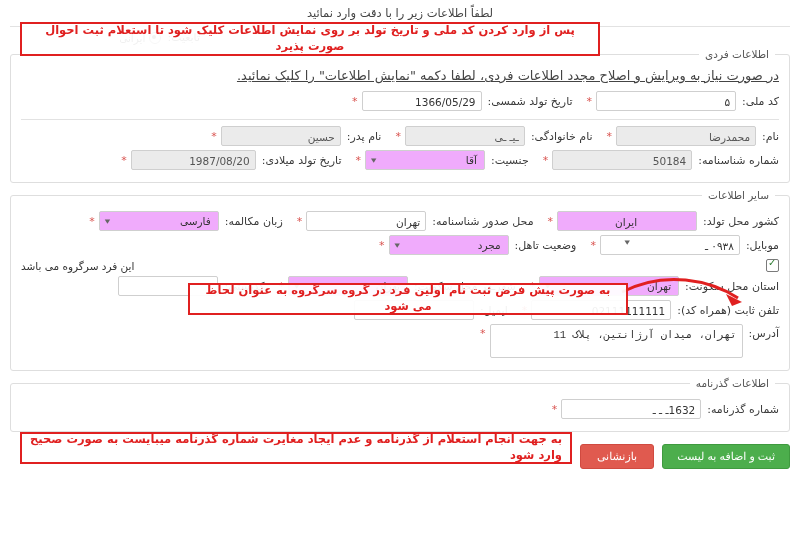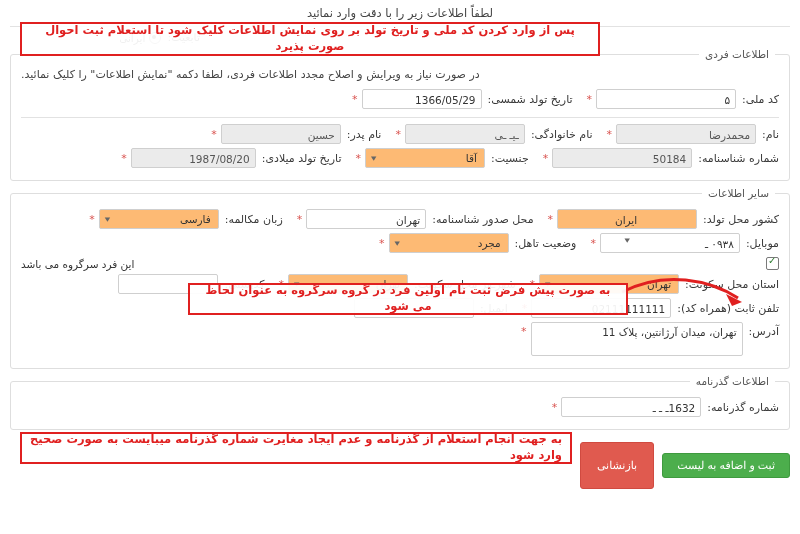--- a/index.html
+++ b/index.html
@@ -71,21 +71,21 @@
     text-align: right;
     border-radius: 2px;
     white-space: nowrap;
     overflow: hidden;
   }
   .inp.grey { background: #ebebeb; color: #555; }
   .sel {
     height: 20px;
     line-height: 20px;
     border: 1px solid #cfcfcf;
-    background: #fdba74;
+    background: #f0abfc;
     font-size: 10.5px;
     padding: 0 5px;
     box-sizing: border-box;
     text-align: right;
     border-radius: 2px;
     position: relative;
     display: flex;
     align-items: center;
     justify-content: space-between;
   }
@@ -103,24 +103,25 @@
     padding: 6px 10px 8px 10px;
     position: relative;
   }
   fieldset.box > legend {
     font-size: 10.5px;
     color: #555;
     padding: 0 6px;
     margin-right: 4px;
   }
   .hint {
-    font-size: 11px;
+    font-size: 13px;
     color: #444;
-    text-align: left;
+    text-align: right;
     margin: 2px 0 8px 0;
+    text-decoration: underline;
   }
   .btn-orange {
     background: #f0a030;
     border: 1px solid #e09320;
     color: #fff;
     font-size: 11px;
     padding: 4px 14px;
     border-radius: 3px;
     cursor: pointer;
   }
@@ -131,21 +132,21 @@
     font-size: 11px;
     padding: 5px 14px;
     border-radius: 3px;
     cursor: pointer;
   }
   .btn-red {
     background: #e05a4f;
     border: 1px solid #d04a40;
     color: #fff;
     font-size: 11px;
-    padding: 16px 16px;
+    padding: 5px 16px;
     border-radius: 3px;
     cursor: pointer;
   }
   .radio-wrap { display: flex; align-items: center; }
   .radio {
     width: 10px; height: 10px; border-radius: 50%;
     border: 1px solid #888; display: inline-block; position: relative;
     margin-left: 4px; background: #fff;
   }
   .radio.checked::after {
@@ -349,21 +350,21 @@
         <span class="req">*</span>
       </div>
       <div class="field">
         <span class="lbl">ایمیل:</span>
         <span class="inp" style="width:120px;"></span>
       </div>
     </div>
 
     <div class="row" style="justify-content:flex-start; align-items:flex-start;">
       <span class="lbl" style="margin-top:3px;">آدرس:</span>
-      <span class="textarea" style="width:212px; height:34px; display:inline-block;">تهران، میدان آرژانتین، پلاک 11</span>
+      <span class="textarea" style="width:253px; height:34px; display:inline-block;font-family:Liberation Mono, monospace;">تهران، میدان آرژانتین، پلاک 11</span>
       <span class="req" style="margin-top:3px;">*</span>
     </div>
   </fieldset>
 
   <fieldset class="box">
     <legend>اطلاعات گذرنامه</legend>
     <div class="row" style="justify-content:flex-start;">
       <div class="field">
         <span class="lbl">شماره گذرنامه:</span>
         <span class="inp" style="width:140px;">1632ـ ـ ـ</span>

